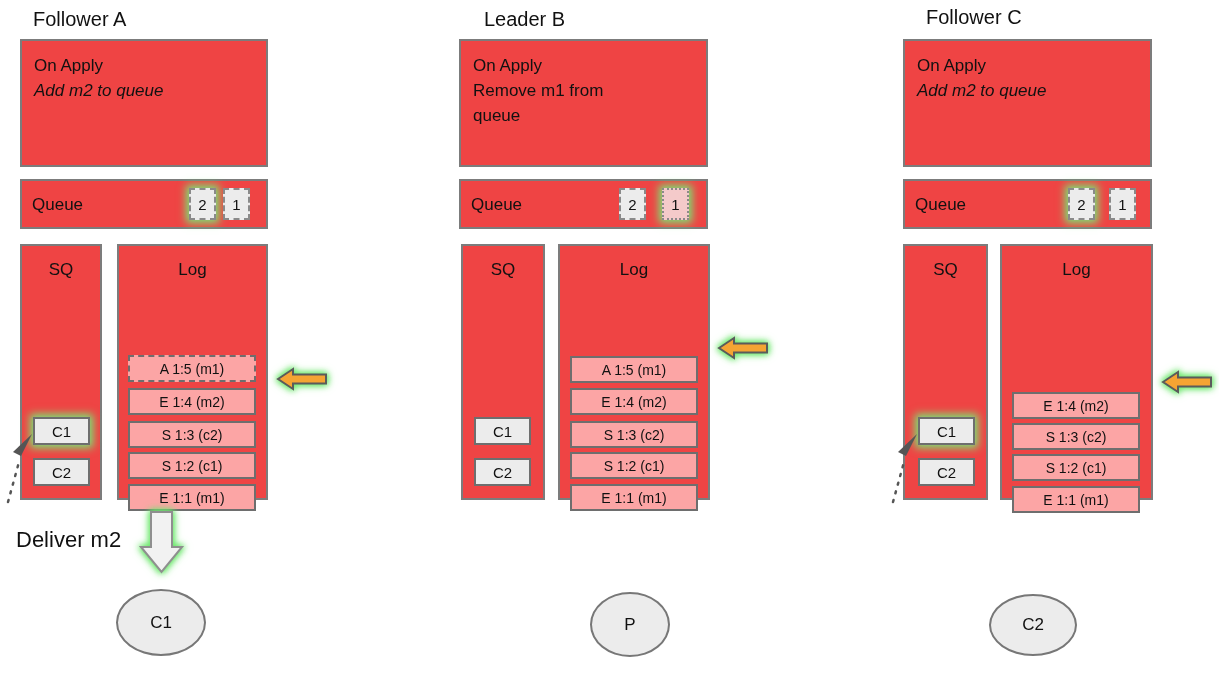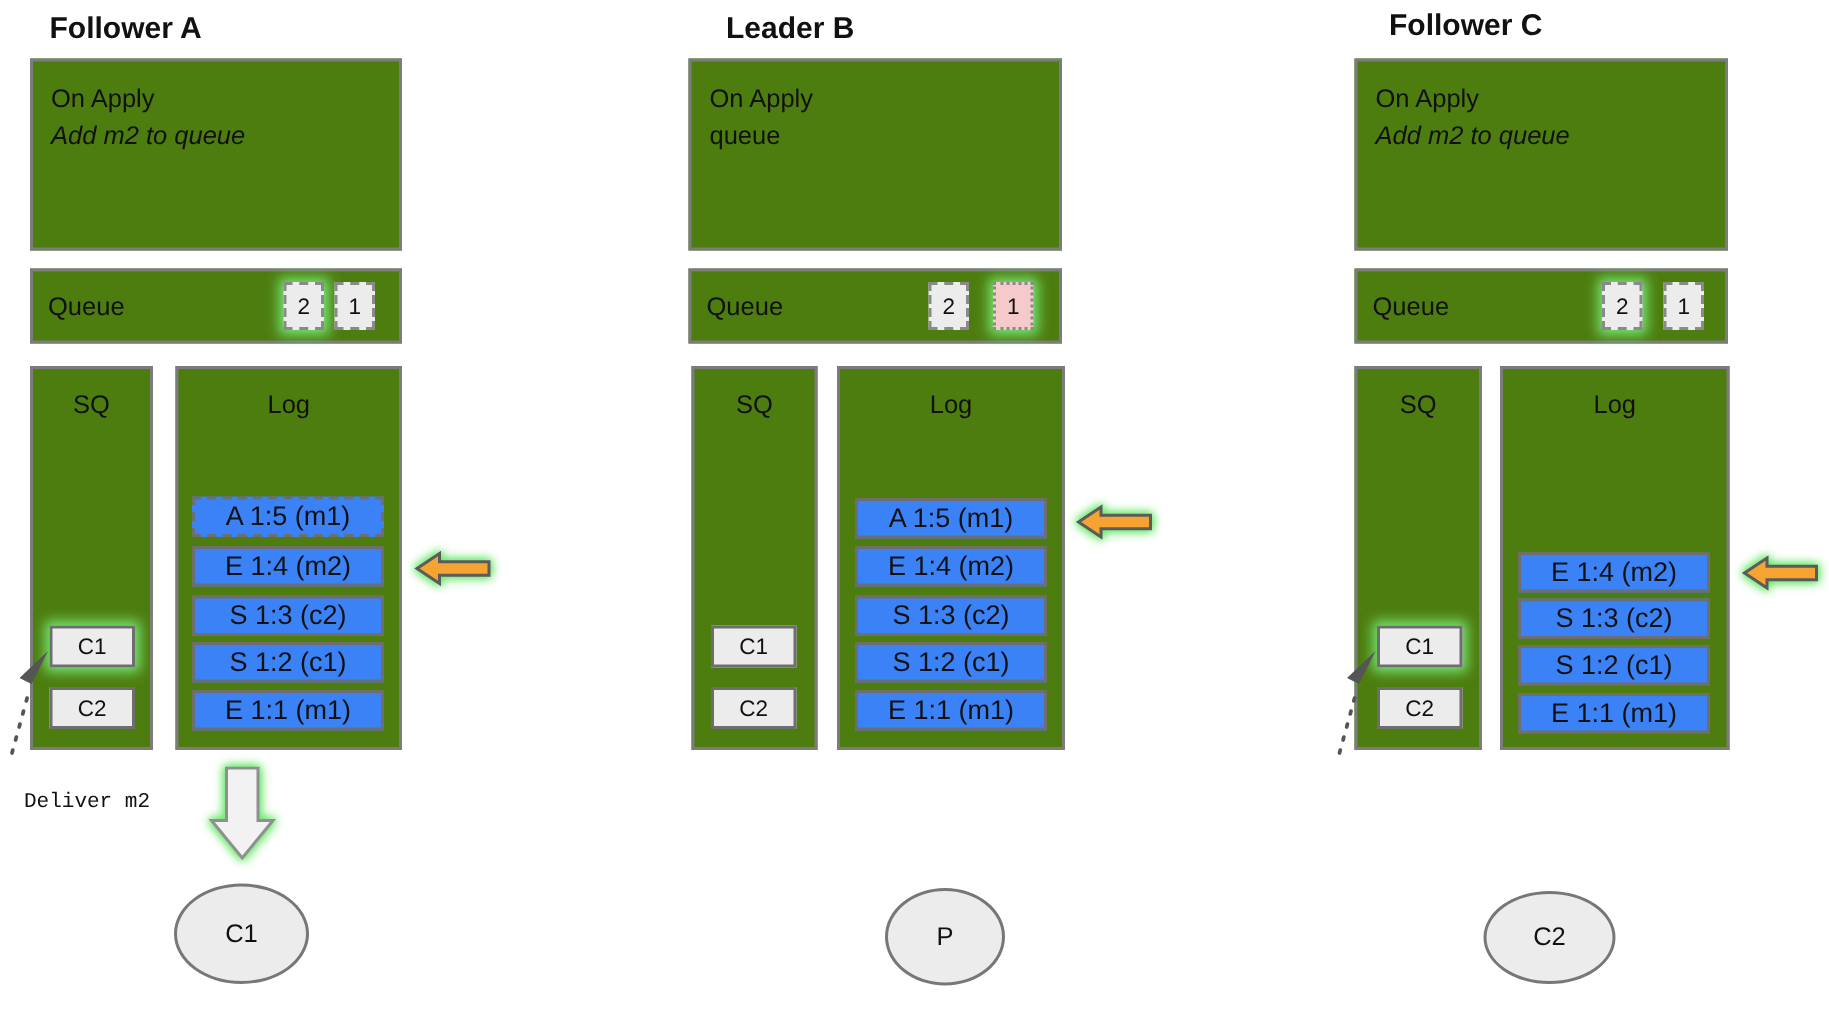--- a/index.html
+++ b/index.html
@@ -1,47 +1,47 @@
 <!DOCTYPE html>
 <html><head>
 <meta charset="utf-8">
 <style>
   html,body{margin:0;padding:0;background:#fff;}
   .canvas{
     position:relative;width:1219px;height:673px;background:#ffffff;
     font-family:"Liberation Sans",sans-serif;color:#111;overflow:hidden;
   }
-  .col-title{position:absolute;font-size:20px;font-weight:bold;white-space:nowrap;}
-  .box{position:absolute;background:#4d7c0f;border:2px solid #7c7c7c;box-sizing:border-box;}
+  .col-title{position:absolute;font-size:20px;font-weight:normal;white-space:nowrap;}
+  .box{position:absolute;background:#ef4444;border:2px solid #7c7c7c;box-sizing:border-box;}
   .apply-box{padding:12px 12px 0 12px;}
   .apply-line{font-size:17px;line-height:25px;white-space:nowrap;}
   .italic{font-style:italic;}
   .queue-label{position:absolute;font-size:17px;}
   .slot{
     position:absolute;width:27px;height:32px;background:#ececec;
     border:2px dashed #8a8a8a;box-sizing:border-box;
     display:flex;align-items:center;justify-content:center;font-size:15px;
   }
   .slot.dotted{border-style:dotted;}
   .slot.pink{background:#f4caca;}
   .glow{box-shadow:0 0 8px 3px #76e876;}
   .inner-header{position:absolute;left:0;top:14px;width:100%;text-align:center;font-size:17px;}
   .sq-item{
     position:absolute;width:57px;height:28px;background:#ececec;border:2px solid #6e6e6e;
     box-sizing:border-box;display:flex;align-items:center;justify-content:center;font-size:15px;
   }
   .log-entry{
-    position:absolute;width:128px;height:27px;background:#3b82f6;border:2px solid #6e6e6e;
+    position:absolute;width:128px;height:27px;background:#fca5a5;border:2px solid #6e6e6e;
     box-sizing:border-box;display:flex;align-items:center;justify-content:center;
-    font-size:18px;white-space:nowrap;
+    font-size:14px;white-space:nowrap;margin-top:24px;
   }
   .log-entry.dashed{border-style:dashed;}
   .arrow-svg{position:absolute;filter:drop-shadow(0 0 3px #6fe86f) drop-shadow(0 0 3px #6fe86f);}
   .plain-svg{position:absolute;}
-  .deliver-label{position:absolute;font-size:14px;white-space:nowrap;font-family:Liberation Mono, monospace;}
+  .deliver-label{position:absolute;font-size:22px;white-space:nowrap;}
   .node{
     position:absolute;background:#ececec;border:2px solid #777;border-radius:50%;
     display:flex;align-items:center;justify-content:center;font-size:17px;box-sizing:border-box;
   }
 </style>
 </head>
 <body>
 
 <div class="canvas">
 
@@ -87,20 +87,21 @@
     </svg>
 
     <div class="node" style="left:116px;top:589px;width:90px;height:67px">C1</div>
   </div>
 
   <div>
     <div class="col-title" style="left:484px;top:8px">Leader B</div>
 
     <div class="box apply-box" style="left:459px;top:39px;width:249px;height:128px">
       <div class="apply-line">On Apply</div>
+      <div class="apply-line">Remove m1 from</div>
       <div class="apply-line">queue</div>
     </div>
 
     <div class="box" style="left:459px;top:179px;width:249px;height:50px"></div>
     <div class="queue-label" style="left:471px;top:195px">Queue</div>
     <div class="slot" style="left:619px;top:188px">2</div>
     <div class="slot dotted pink glow" style="left:662px;top:188px">1</div>
 
     <div class="box" style="left:461px;top:244px;width:84px;height:256px">
       <div class="inner-header">SQ</div>

